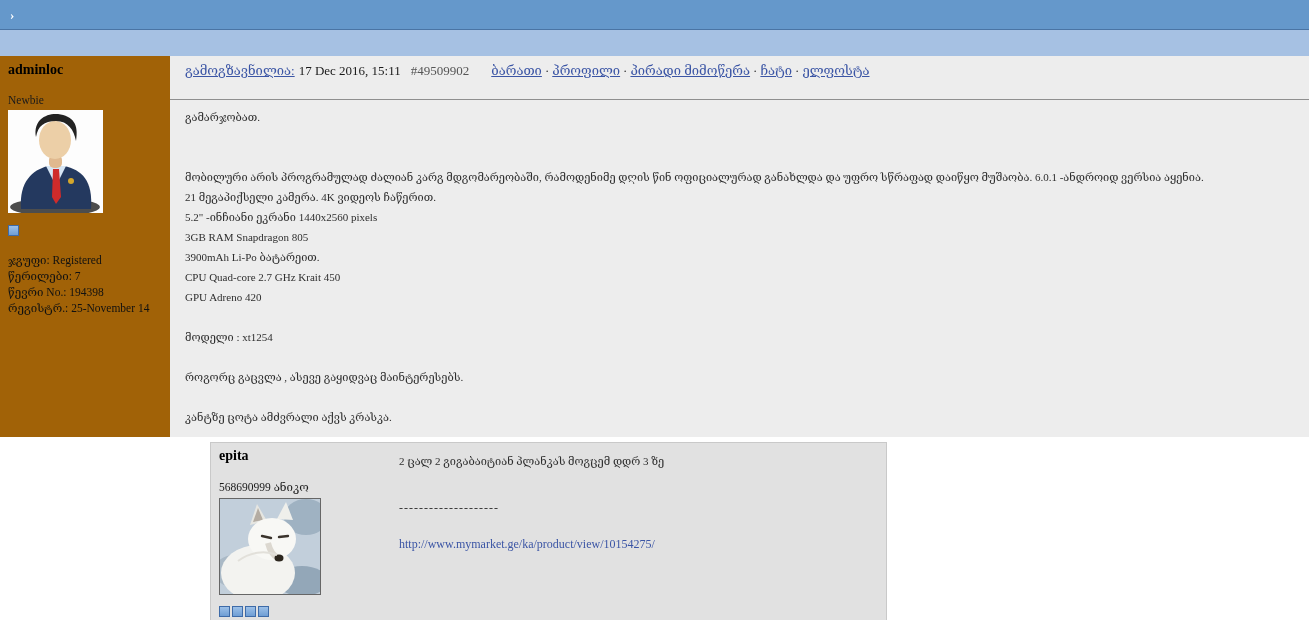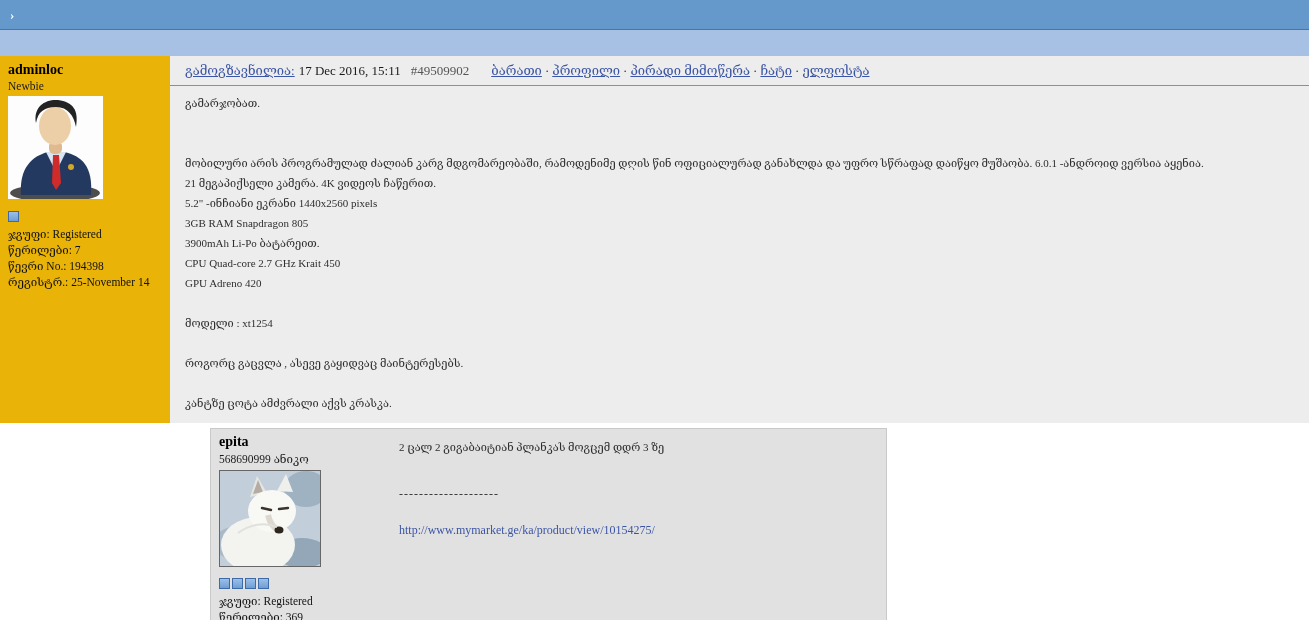--- a/index.html
+++ b/index.html
@@ -9,38 +9,38 @@
   
   .titlebar { height:30px; background:#6598cb; border-bottom:1px solid #4a74a4;
     display:flex; align-items:center; padding:0 10px; }
   .titlebar .arrow { color:#ffffff; font-size:13px; margin-right:6px; font-weight:bold; }
   .titlebar .title { color:#ffffff; font-size:12.5px; font-weight:bold; letter-spacing:.2px; }
   .subbar { height:26px; background:#a6c1e3; }
 
   
   .hlink { color:#3b55a5; text-decoration:underline; cursor:pointer; }
   .sep { color:#333; padding:0 3px; }
-  .post-header { font-size:13px; padding:7px 10px 6px 15px; border-bottom:1px solid #8f8f8f; white-space:nowrap; }
+  .post-header { font-size:13px; padding:7px 10px 20px 15px; border-bottom:1px solid #8f8f8f; white-space:nowrap; }
   .post-header .date { color:#1a1a1a; margin-left:4px; }
   .post-header .pid { color:#555; margin-left:10px; }
   .post-header .links { margin-left:22px; }
   .post-body { font-size:11px; line-height:20px; color:#2e2e2e; padding:7px 15px 10px 15px; white-space:pre-wrap; }
 
   .author { font-size:14px; font-weight:bold; color:#000; }
-  .rank, .subtitle-note { font-size:11.5px; color:#1a1a1a; margin-top:2px; }
+  .rank, .subtitle-note { font-size:11.5px; color:#1a1a1a; margin-top:16px; }
   .avatar { display:block; margin-top:4px; }
   .badge-row { margin-top:8px; line-height:0; }
   .badge-sq { display:inline-block; width:11px; height:11px; margin-right:2px;
     background:linear-gradient(#9cc0e8,#6f9ed4); border:1px solid #3e6ba8; }
   .info-line { font-size:11.5px; line-height:16px; color:#111; }
-  .info-block { margin-top:4px; }
+  .info-block { margin-top:16px; }
 
   
   .post1 { display:flex; min-height:348px; }
-  .post1 .sidebar { width:170px; background:#eab308; padding:6px 8px; }
+  .post1 .sidebar { width:170px; background:#a16207; padding:6px 8px; }
   .post1 .main { flex:1; background:#ededed; }
 
   
   .post2 { margin:5px 0 0 210px; width:677px; height:207px; background:#e1e1e1;
     border:1px solid #c9c9c9; display:flex; }
   .post2 .sidebar { width:180px; padding:5px 8px; }
   .post2 .main { flex:1; }
   .post2 .post-header { padding:6px 6px 5px 8px; }
   .post2 .post-body { padding:8px 8px 4px 8px; }
   .signature { padding:0 8px; }

